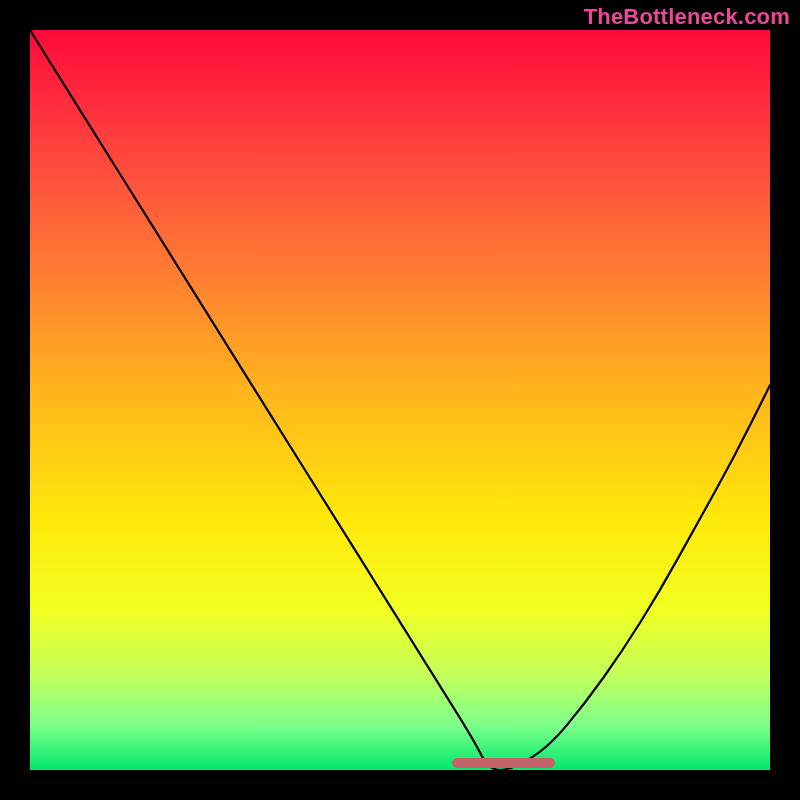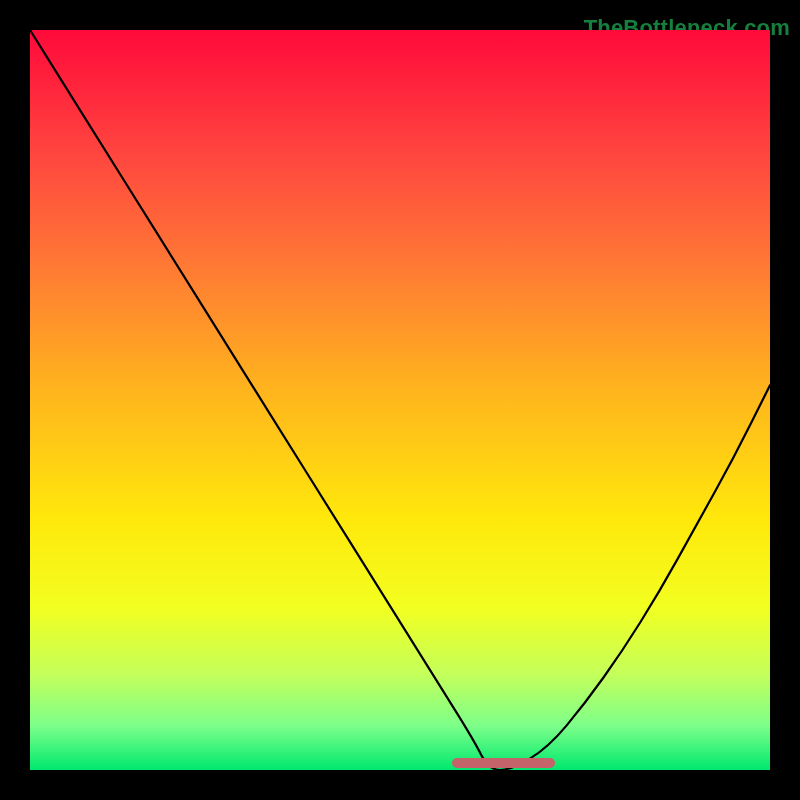--- a/index.html
+++ b/index.html
@@ -14,23 +14,23 @@
   .frame {
     position: absolute;
     left: 0;
     top: 0;
     width: 800px;
     height: 800px;
     background: #000;
   }
   .watermark {
     position: absolute;
-    top: 15px;
+    top: 4px;
     right: 10px;
-    color: #15803d;
+    color: #ec4899;
     font-size: 22px;
     font-weight: 600;
     letter-spacing: 0.2px;
     user-select: none;
   }
   .plot {
     position: absolute;
     left: 30px;
     top: 30px;
     width: 740px;

